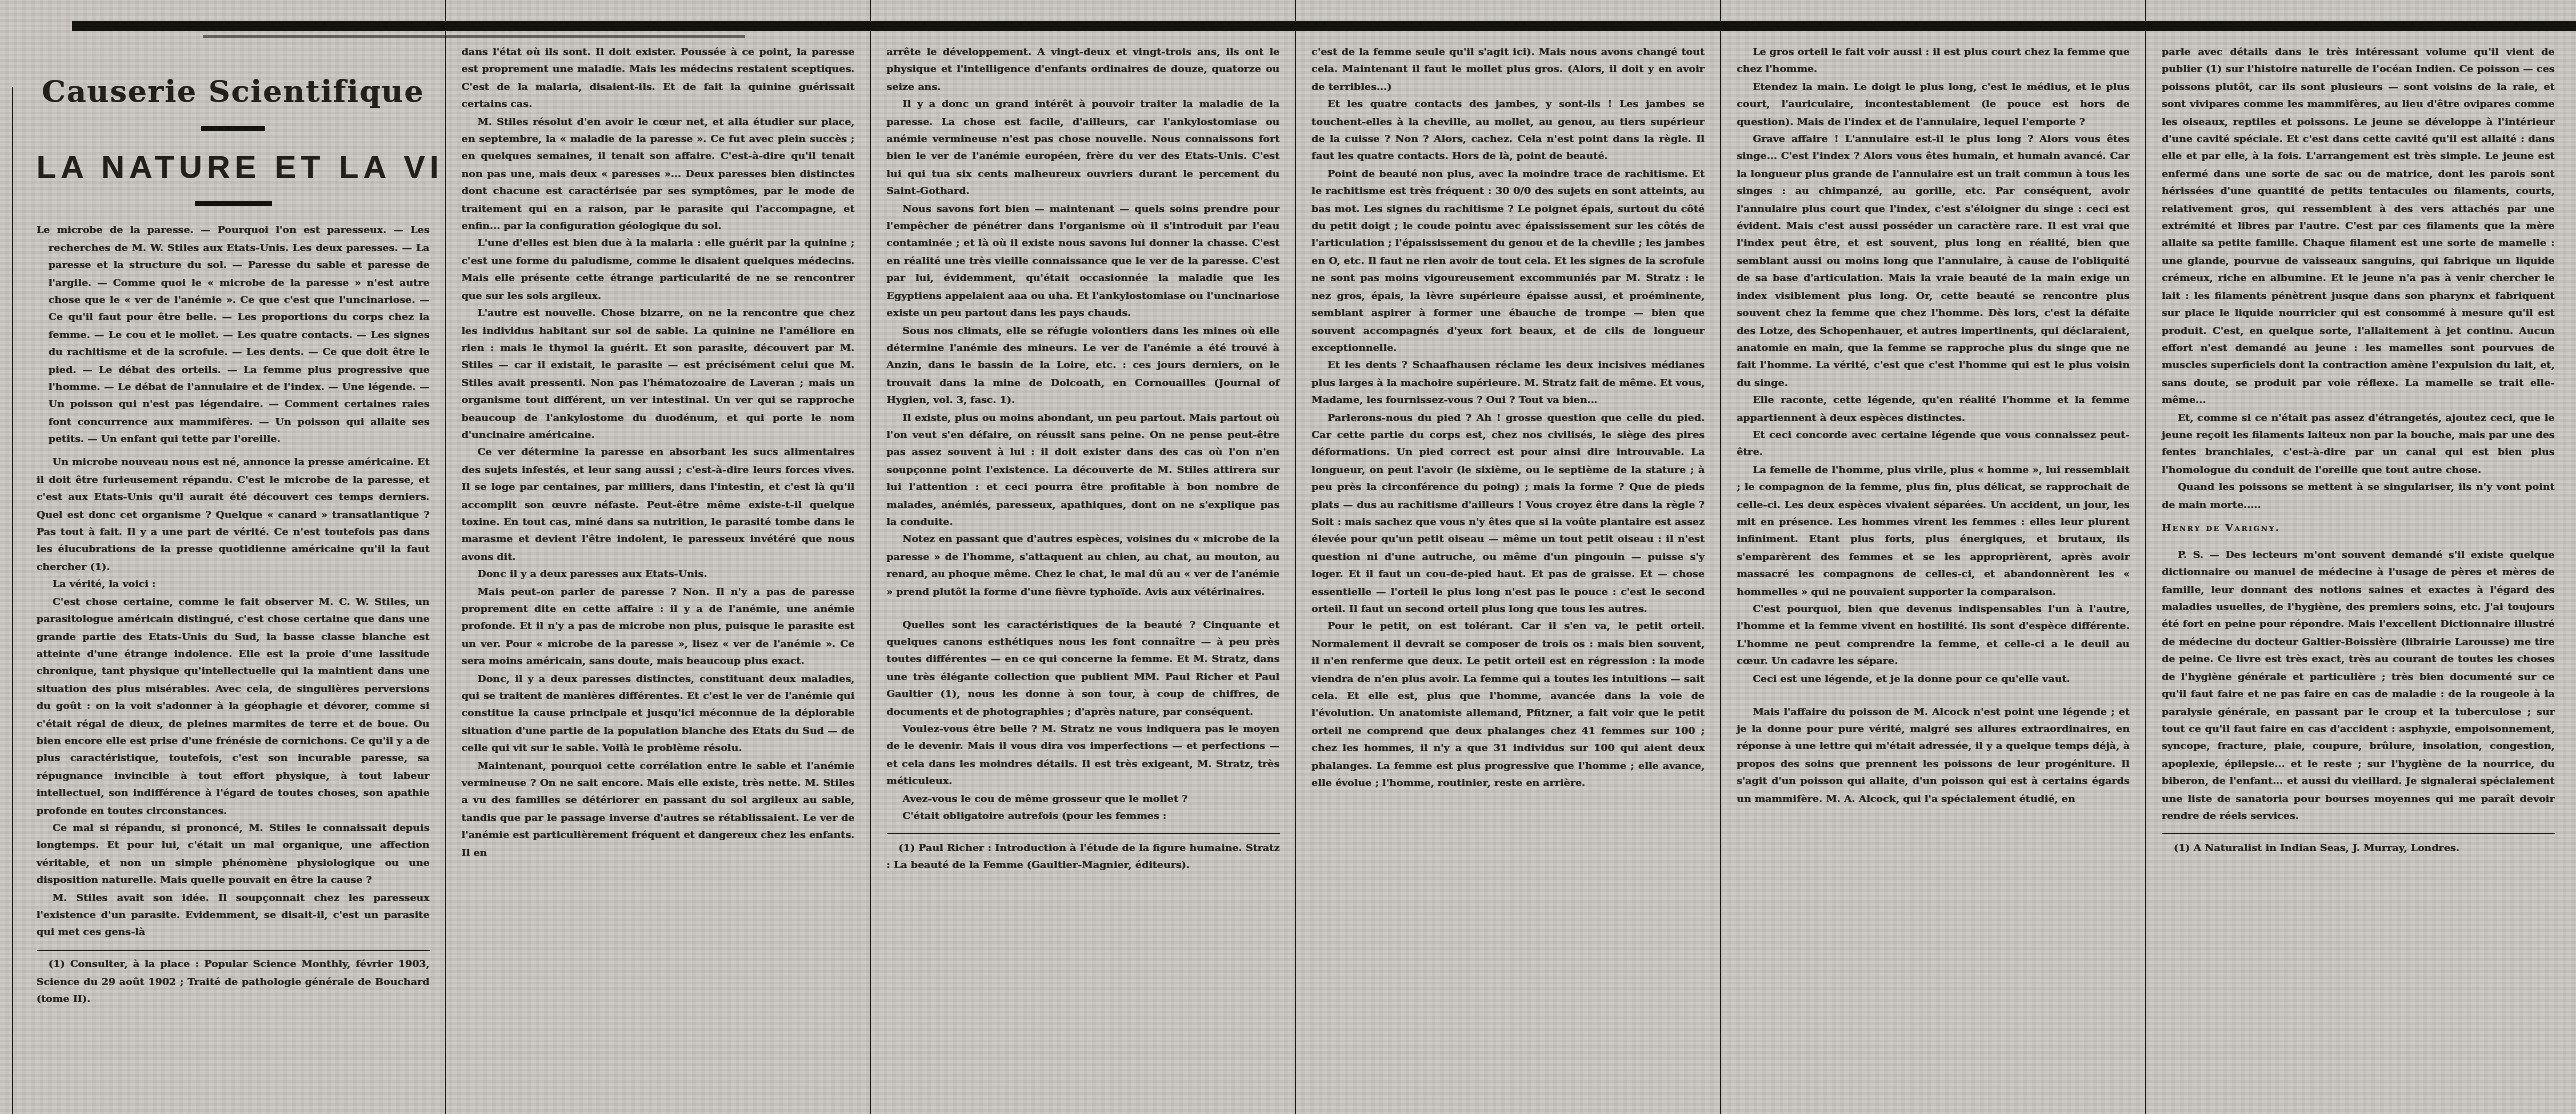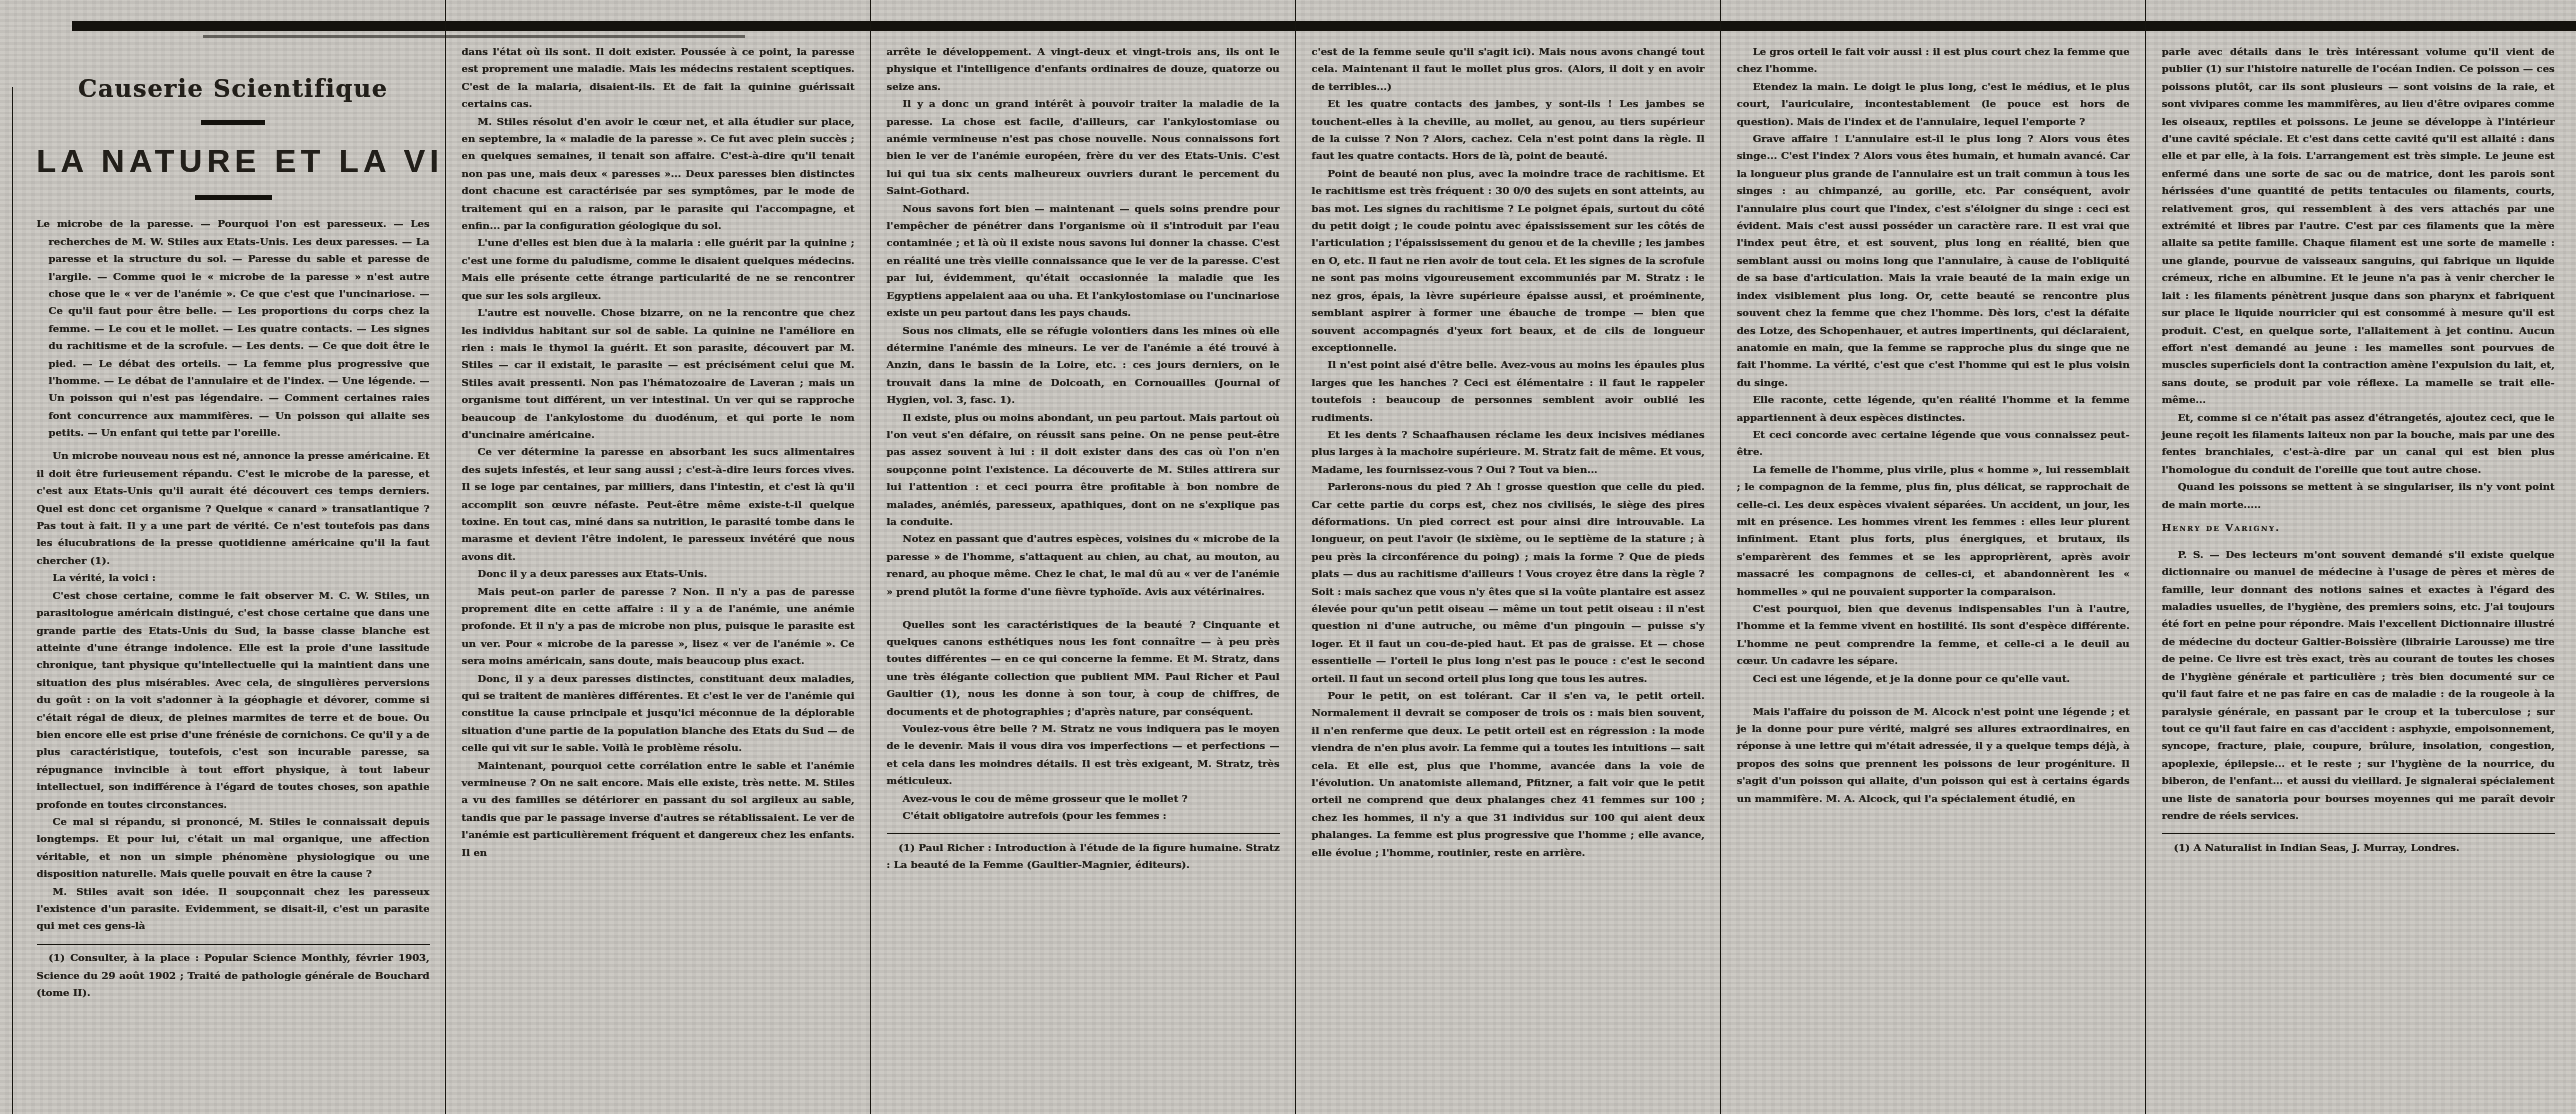--- a/index.html
+++ b/index.html
@@ -26,21 +26,21 @@
   .p{text-indent:1.6em;}
   .cont{text-indent:0;}
   .gap-p{text-indent:1.6em;margin-top:15.5px !important;}
   .summary{font-weight:bold;font-size:13px;line-height:17px;
            padding-left:1.2em;text-indent:-1.2em;margin-bottom:5.8px !important;}
   .footnote{font-size:11.2px;line-height:14px;text-indent:1.2em;}
   .fnrule{border-top:1.9px solid #17150f;margin:8.7px 0 4.8px 0;}
   .signature{text-align:right;font-variant:small-caps;font-weight:bold;
              letter-spacing:1.5px;margin:5.8px 29px 1.9px 0 !important;}
   .ps{text-indent:1.6em;margin-top:9.7px !important;font-size:13px;}
-  .kicker{text-align:center;font-weight:bold;font-size:24px;letter-spacing:1px;
+  .kicker{text-align:center;font-weight:bold;font-size:30px;letter-spacing:1px;
           margin-top:31px;text-shadow:0 0 0.6px rgba(20,15,5,.7);}
   .bar-sm{width:64px;height:4.8px;background:#14120d;margin:17.4px auto 17.4px auto;}
   .bar-sm2{width:77px;height:4.8px;background:#14120d;margin:15.5px auto 15.5px auto;}
   .title{text-align:center;font-family:"Liberation Sans", sans-serif;font-weight:bold;
          font-size:32px;letter-spacing:4.8px;white-space:nowrap;
          text-shadow:0 0 0.6px rgba(20,15,5,.7);}
 </style>
 </head>
 <body>
 
@@ -86,21 +86,20 @@
         <p class="p">Voulez-vous être belle ? M. Stratz ne vous indiquera pas le moyen de le devenir. Mais il vous dira vos imperfections — et perfections — et cela dans les moindres détails. Il est très exigeant, M. Stratz, très méticuleux.</p>
         <p class="p">Avez-vous le cou de même grosseur que le mollet ?</p>
         <p class="p">C'était obligatoire autrefois (pour les femmes :</p>
         <div class="fnrule"></div>
         <p class="footnote">(1) Paul Richer : Introduction à l'étude de la figure humaine. Stratz : La beauté de la Femme (Gaultier-Magnier, éditeurs).</p>
       </div>
     <div class="col" id="col-3">
         <p class="cont">c'est de la femme seule qu'il s'agit ici). Mais nous avons changé tout cela. Maintenant il faut le mollet plus gros. (Alors, il doit y en avoir de terribles...)</p>
         <p class="p">Et les quatre contacts des jambes, y sont-ils ! Les jambes se touchent-elles à la cheville, au mollet, au genou, au tiers supérieur de la cuisse ? Non ? Alors, cachez. Cela n'est point dans la règle. Il faut les quatre contacts. Hors de là, point de beauté.</p>
         <p class="p">Point de beauté non plus, avec la moindre trace de rachitisme. Et le rachitisme est très fréquent : 30 0/0 des sujets en sont atteints, au bas mot. Les signes du rachitisme ? Le poignet épais, surtout du côté du petit doigt ; le coude pointu avec épaississement sur les côtés de l'articulation ; l'épaississement du genou et de la cheville ; les jambes en O, etc. Il faut ne rien avoir de tout cela. Et les signes de la scrofule ne sont pas moins vigoureusement excommuniés par M. Stratz : le nez gros, épais, la lèvre supérieure épaisse aussi, et proéminente, semblant aspirer à former une ébauche de trompe — bien que souvent accompagnés d'yeux fort beaux, et de cils de longueur exceptionnelle.</p>
-        <p class="p">Il n'est point aisé d'être belle. Avez-vous au moins les épaules plus larges que les hanches ? Ceci est élémentaire : il faut le rappeler toutefois : beaucoup de personnes semblent avoir oublié les rudiments.</p>
         <p class="p">Et les dents ? Schaafhausen réclame les deux incisives médianes plus larges à la machoire supérieure. M. Stratz fait de même. Et vous, Madame, les fournissez-vous ? Oui ? Tout va bien...</p>
         <p class="p">Parlerons-nous du pied ? Ah ! grosse question que celle du pied. Car cette partie du corps est, chez nos civilisés, le siège des pires déformations. Un pied correct est pour ainsi dire introuvable. La longueur, on peut l'avoir (le sixième, ou le septième de la stature ; à peu près la circonférence du poing) ; mais la forme ? Que de pieds plats — dus au rachitisme d'ailleurs ! Vous croyez être dans la règle ? Soit : mais sachez que vous n'y êtes que si la voûte plantaire est assez élevée pour qu'un petit oiseau — même un tout petit oiseau : il n'est question ni d'une autruche, ou même d'un pingouin — puisse s'y loger. Et il faut un cou-de-pied haut. Et pas de graisse. Et — chose essentielle — l'orteil le plus long n'est pas le pouce : c'est le second orteil. Il faut un second orteil plus long que tous les autres.</p>
         <p class="p">Pour le petit, on est tolérant. Car il s'en va, le petit orteil. Normalement il devrait se composer de trois os : mais bien souvent, il n'en renferme que deux. Le petit orteil est en régression : la mode viendra de n'en plus avoir. La femme qui a toutes les intuitions — sait cela. Et elle est, plus que l'homme, avancée dans la voie de l'évolution. Un anatomiste allemand, Pfitzner, a fait voir que le petit orteil ne comprend que deux phalanges chez 41 femmes sur 100 ; chez les hommes, il n'y a que 31 individus sur 100 qui aient deux phalanges. La femme est plus progressive que l'homme ; elle avance, elle évolue ; l'homme, routinier, reste en arrière.</p>
       </div>
     <div class="col" id="col-4">
         <p class="p">Le gros orteil le fait voir aussi : il est plus court chez la femme que chez l'homme.</p>
         <p class="p">Etendez la main. Le doigt le plus long, c'est le médius, et le plus court, l'auriculaire, incontestablement (le pouce est hors de question). Mais de l'index et de l'annulaire, lequel l'emporte ?</p>
         <p class="p">Grave affaire ! L'annulaire est-il le plus long ? Alors vous êtes singe... C'est l'index ? Alors vous êtes humain, et humain avancé. Car la longueur plus grande de l'annulaire est un trait commun à tous les singes : au chimpanzé, au gorille, etc. Par conséquent, avoir l'annulaire plus court que l'index, c'est s'éloigner du singe : ceci est évident. Mais c'est aussi posséder un caractère rare. Il est vrai que l'index peut être, et est souvent, plus long en réalité, bien que semblant aussi ou moins long que l'annulaire, à cause de l'obliquité de sa base d'articulation. Mais la vraie beauté de la main exige un index visiblement plus long. Or, cette beauté se rencontre plus souvent chez la femme que chez l'homme. Dès lors, c'est la défaite des Lotze, des Schopenhauer, et autres impertinents, qui déclaraient, anatomie en main, que la femme se rapproche plus du singe que ne fait l'homme. La vérité, c'est que c'est l'homme qui est le plus voisin du singe.</p>
         <p class="p">Elle raconte, cette légende, qu'en réalité l'homme et la femme appartiennent à deux espèces distinctes.</p>
         <p class="p">Et ceci concorde avec certaine légende que vous connaissez peut-être.</p>

